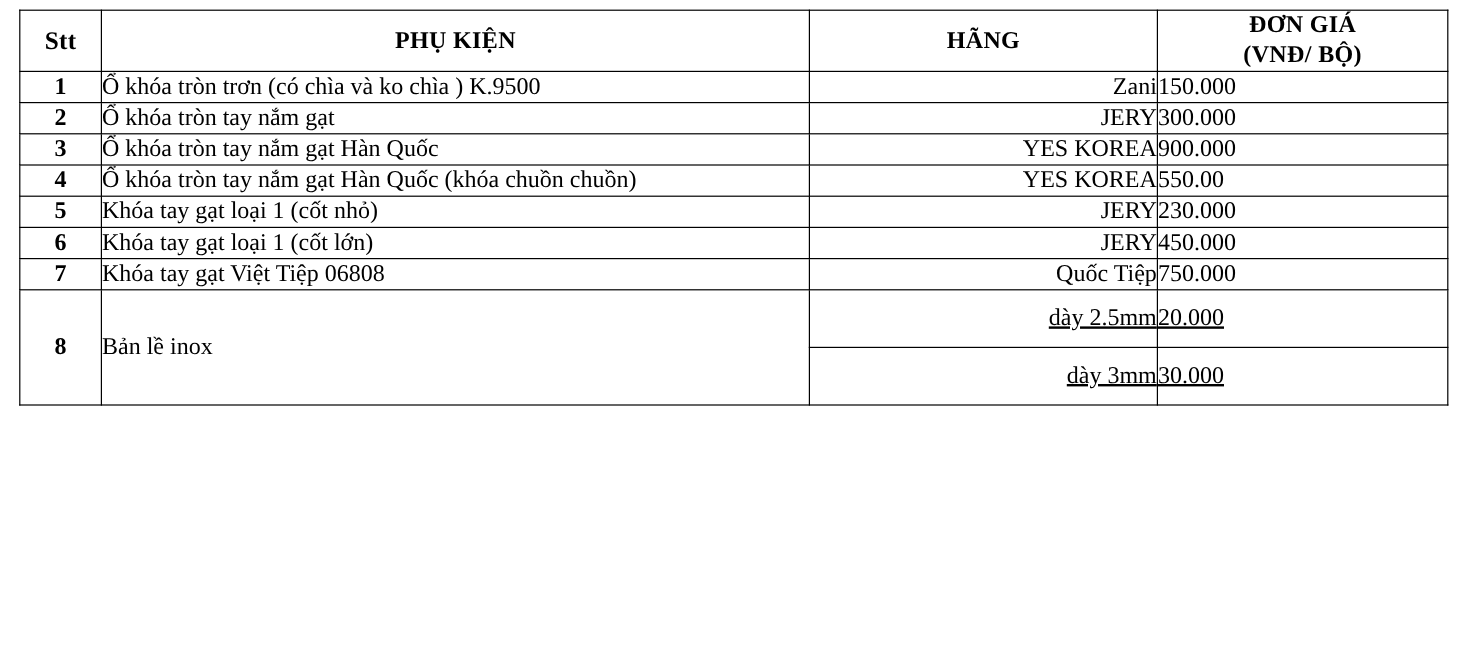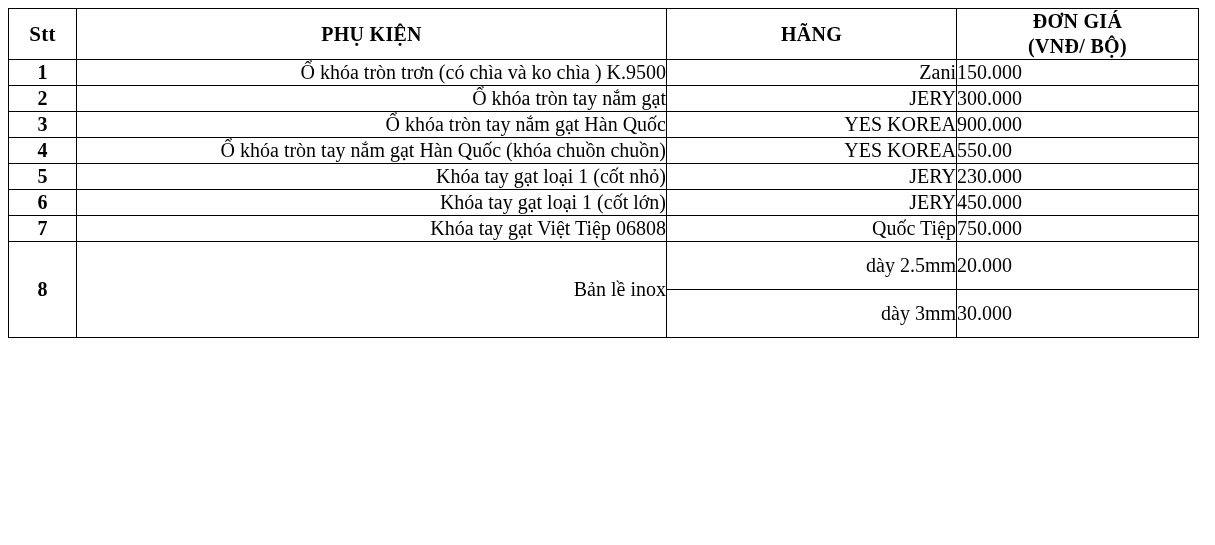--- a/index.html
+++ b/index.html
@@ -18,21 +18,21 @@
     position: relative;
     width: 1215px;
     height: 545px;
     box-sizing: border-box;
     padding: 8px 10px 8px 8px;
   }
   table.price-table {
     border-collapse: collapse;
     table-layout: fixed;
     width: 1190px;
-    margin-left: 0;
+    margin-left: 8px;
   }
   table.price-table td,
   table.price-table th {
     border: 1.6px solid #000000;
     padding: 0;
     vertical-align: middle;
     font-size: 20px;
     line-height: 1.25;
   }
   
@@ -51,34 +51,35 @@
   thead th.th-stt { font-size: 21px; }
   thead th .line2 { display: block; }
 
   td.cell-stt {
     text-align: center;
     font-weight: bold;
     font-size: 20px;
     padding: 10px 2px;
   }
   td.cell-name {
-    text-align: right;
+    text-align: left;
     padding: 10px 8px 10px 14px;
   }
   td.cell-brand {
     text-align: right;
     padding: 10px 8px 10px 12px;
   }
   td.cell-price {
     text-align: left;
     padding: 10px 6px;
   }
   
   td.sub {
     height: 47px;
+    text-decoration: underline;
   }
 </style>
 </head>
 <body>
 
 <div class="page">
   <table class="price-table">
     <colgroup>
       <col class="c-stt">
       <col class="c-name">

